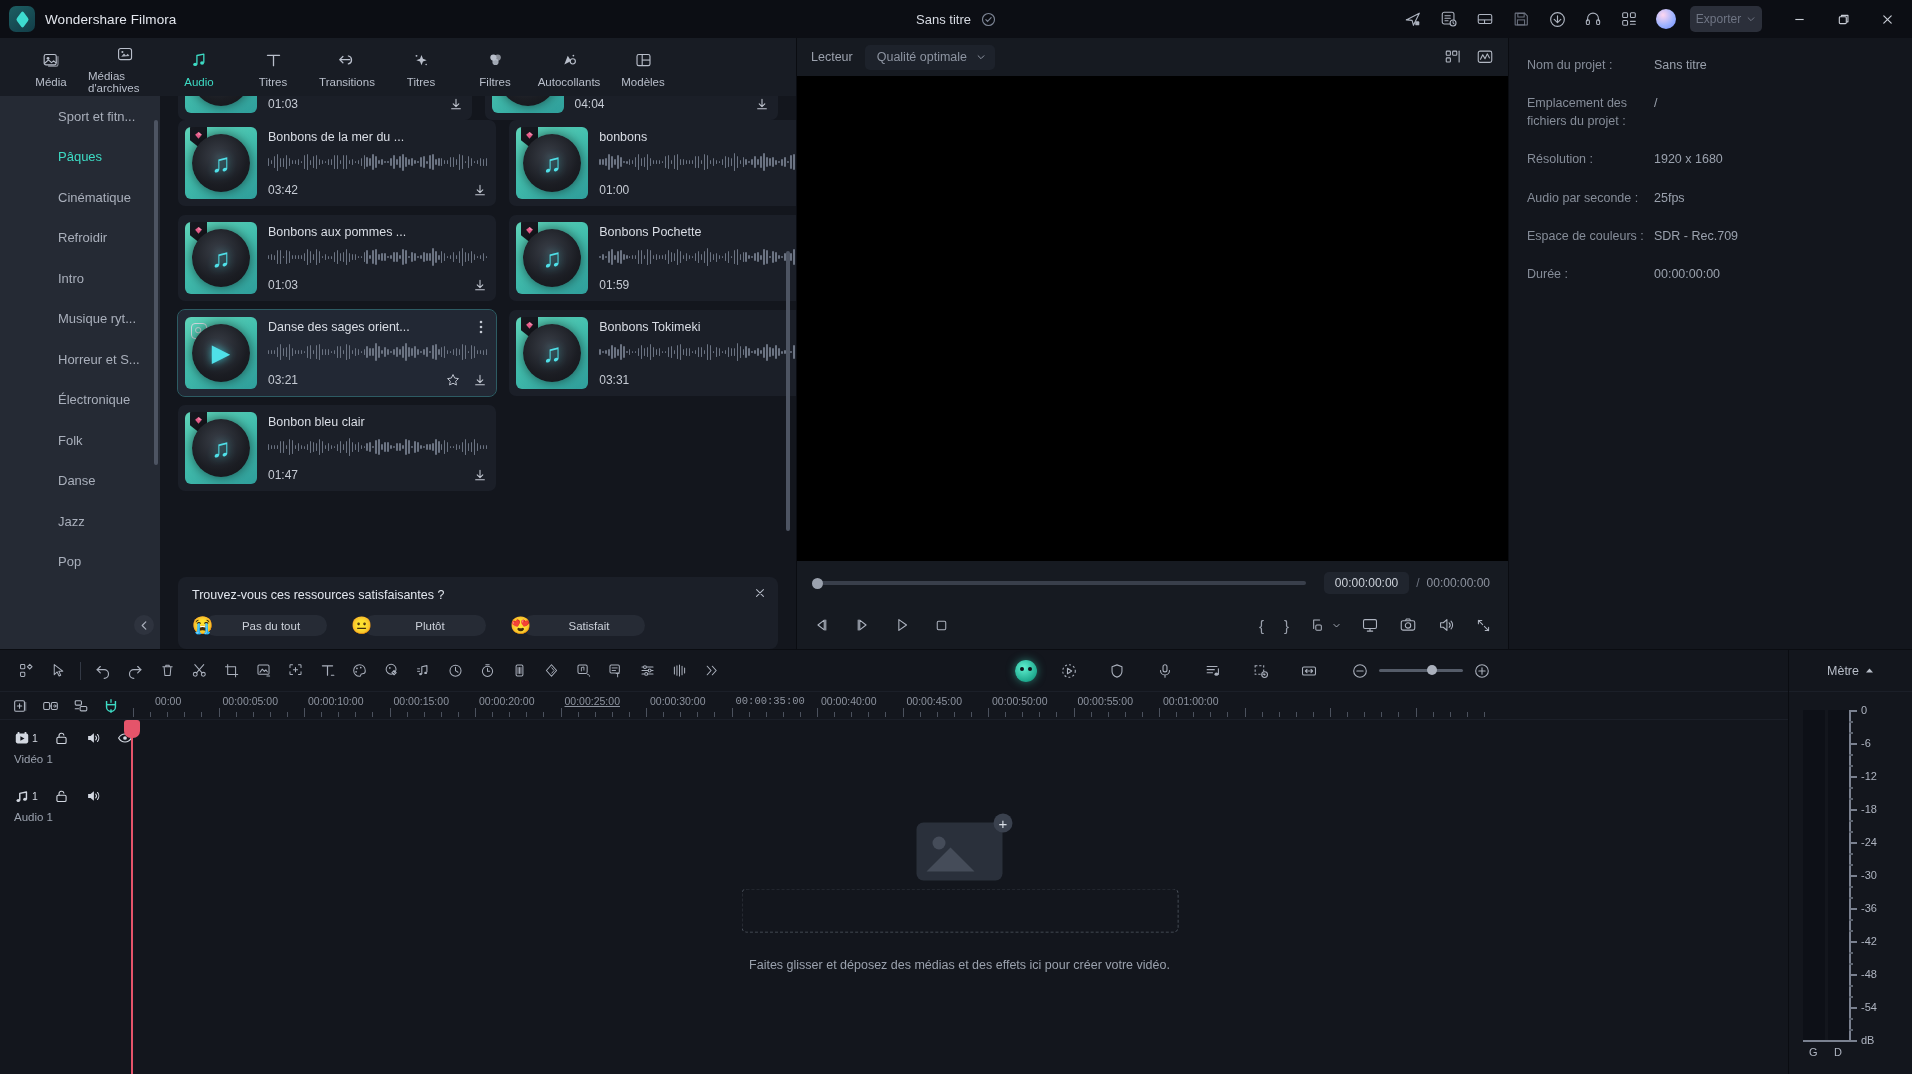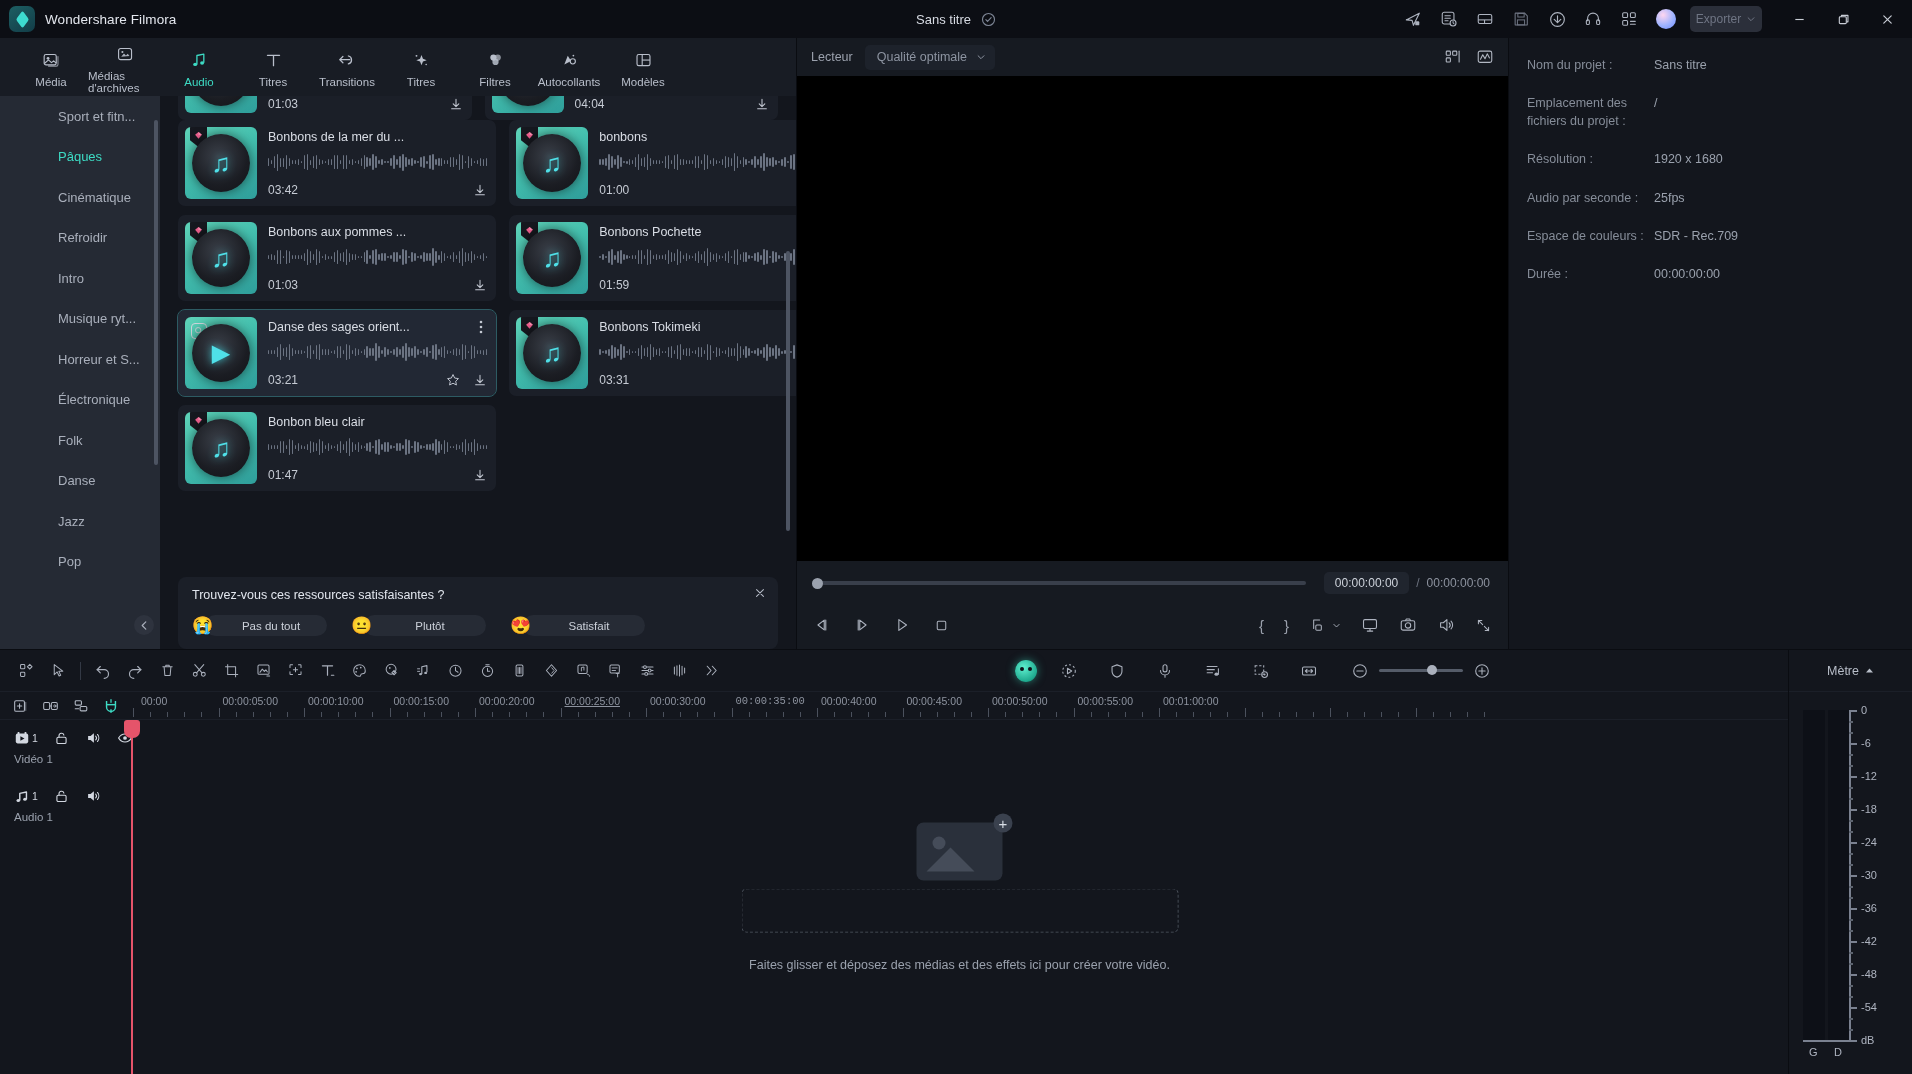--- a/index.html
+++ b/index.html
@@ -1554,21 +1554,21 @@
             </span>
           <span class="tt-ico active">
               <svg width="16" height="16" viewBox="0 0 18 18">
                 <path d="M4 3.5v6.5a5 5 0 0 0 10 0V3.5" fill="none" stroke="currentColor" stroke-width="1.6"></path>
                 <path d="M4 7.5h10" stroke="currentColor" stroke-width="1.6"></path>
                 <path d="M9 1.8v3M9 13v3.2" stroke="currentColor" stroke-width="1.4" stroke-linecap="round"></path>
               </svg>
             </span>
         </div>
         <div class="ruler" id="ruler">
-            <div class="rlabel" style="left: 10px;">00:00</div>
+            <div class="rlabel" style="left: 24px;">00:00</div>
             <div class="rlabel" style="left: 91.5px;">00:00:05:00</div>
             <div class="rlabel" style="left: 177px;">00:00:10:00</div>
             <div class="rlabel" style="left: 262.5px;">00:00:15:00</div>
             <div class="rlabel" style="left: 348px;">00:00:20:00</div>
             <div class="rlabel" style="left: 433.5px; text-decoration: underline;">00:00:25:00</div>
             <div class="rlabel" style="left: 519px;">00:00:30:00</div>
             <div class="rlabel" style="left: 604.5px; font-family: Liberation Mono, monospace;">00:00:35:00</div>
             <div class="rlabel" style="left: 690px;">00:00:40:00</div>
             <div class="rlabel" style="left: 775.5px;">00:00:45:00</div>
             <div class="rlabel" style="left: 861px;">00:00:50:00</div>

